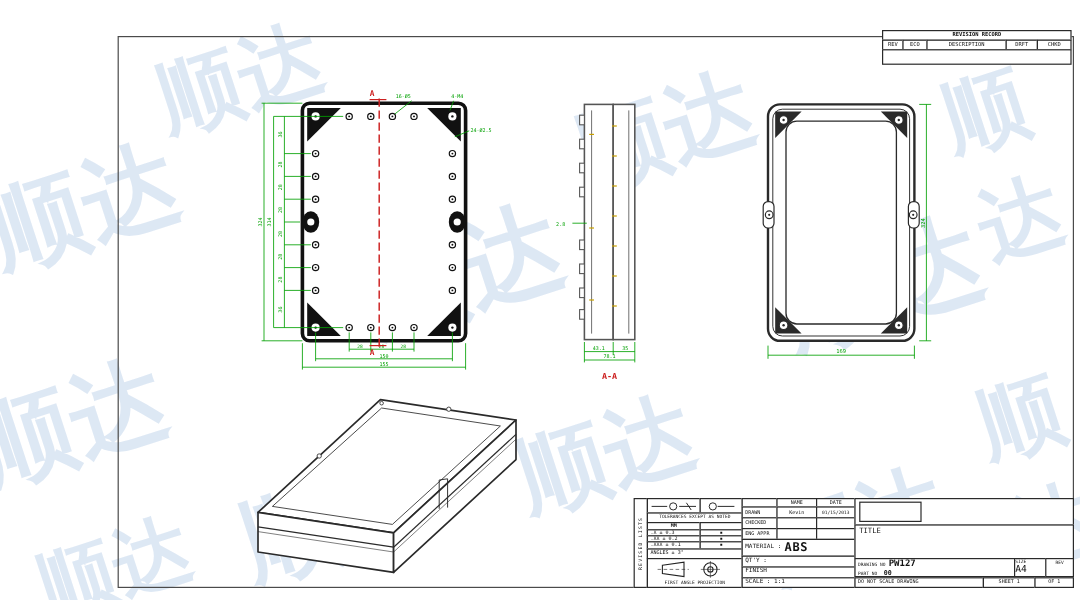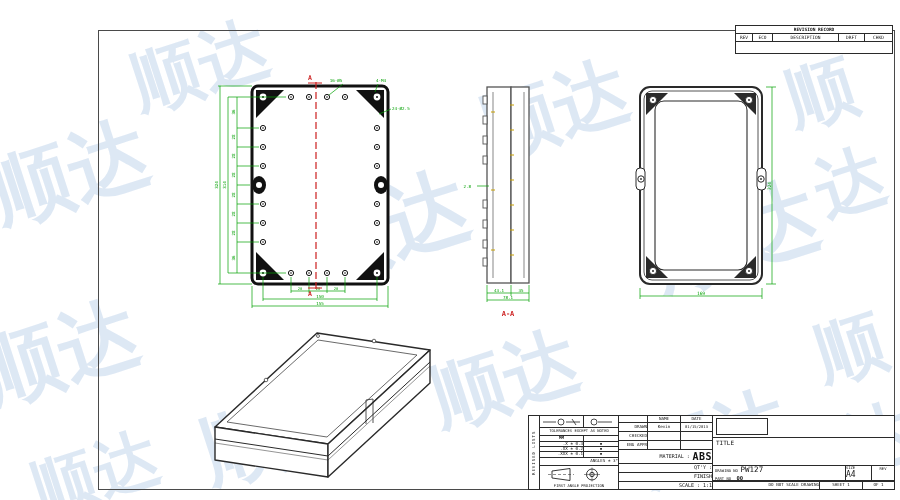--- a/index.html
+++ b/index.html
@@ -10,25 +10,25 @@
   .wm span{position:absolute;font-family:"DejaVu Serif",serif;color:#c3d6ec;opacity:.55;
            transform:rotate(-18deg);font-weight:bold;}
   
   .frame{position:absolute;left:98px;top:30px;width:797px;height:460px;
          border:1px solid #4a4a4a;box-sizing:border-box;background:transparent;}
   svg.draw{position:absolute;left:0;top:0;}
   
   .tb{position:absolute;border:1px solid #2a2a2a;box-sizing:border-box;background:#fff;
       font-size:4.5px;line-height:1.15;overflow:hidden;}
   .cc{display:flex;align-items:center;justify-content:center;text-align:center;}
-  .lt{display:flex;align-items:center;padding-left:2px;justify-content:flex-end;}
+  .lt{display:flex;align-items:center;padding-left:2px;}
   .vstrip{writing-mode:vertical-rl;transform:rotate(180deg);font-size:4px;
           display:flex;align-items:center;justify-content:center;letter-spacing:1px;}
   .big{font-size:10px;font-weight:bold;letter-spacing:.5px;}
-  .mid{font-size:7.5px;font-weight:normal;}
+  .mid{font-size:7.5px;font-weight:bold;}
   .sm3{font-size:3.8px;}
   .sm4{font-size:4.2px;}
   .sm5{font-size:5px;}
   .sm6{font-size:6px;}
   .row{display:flex;}
 </style>
 </head>
 <body>
 
 <div class="wm">

